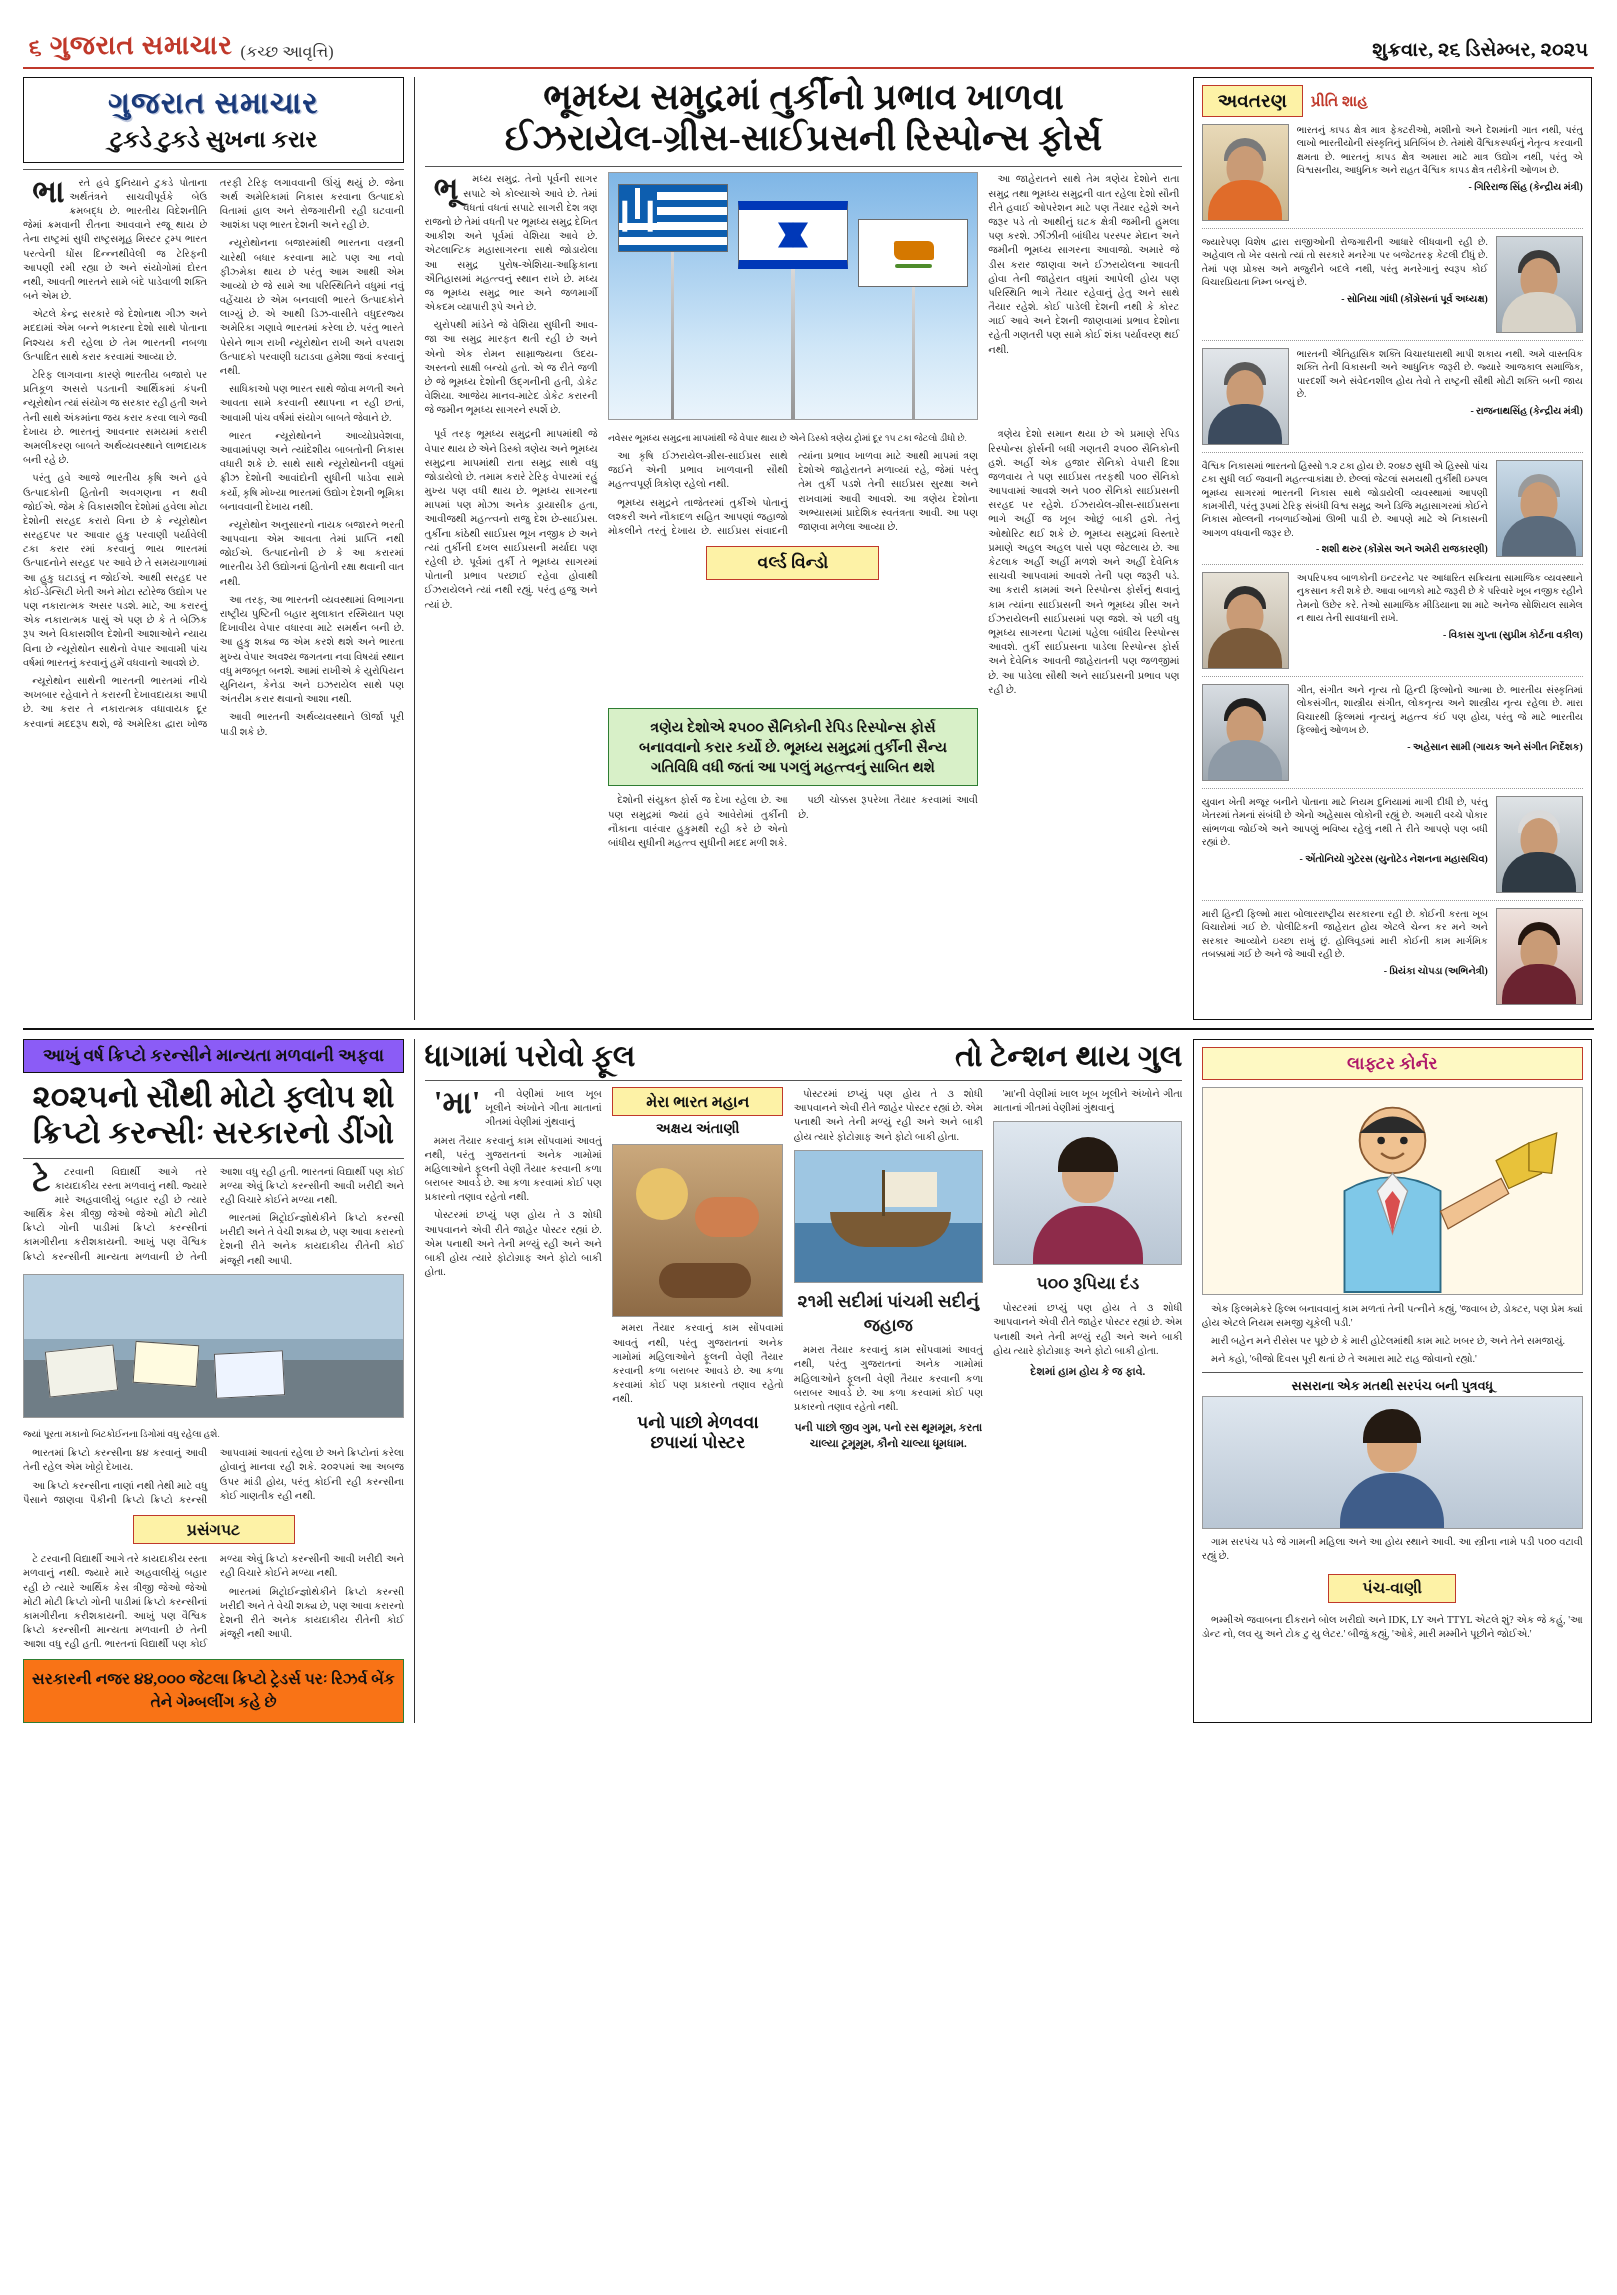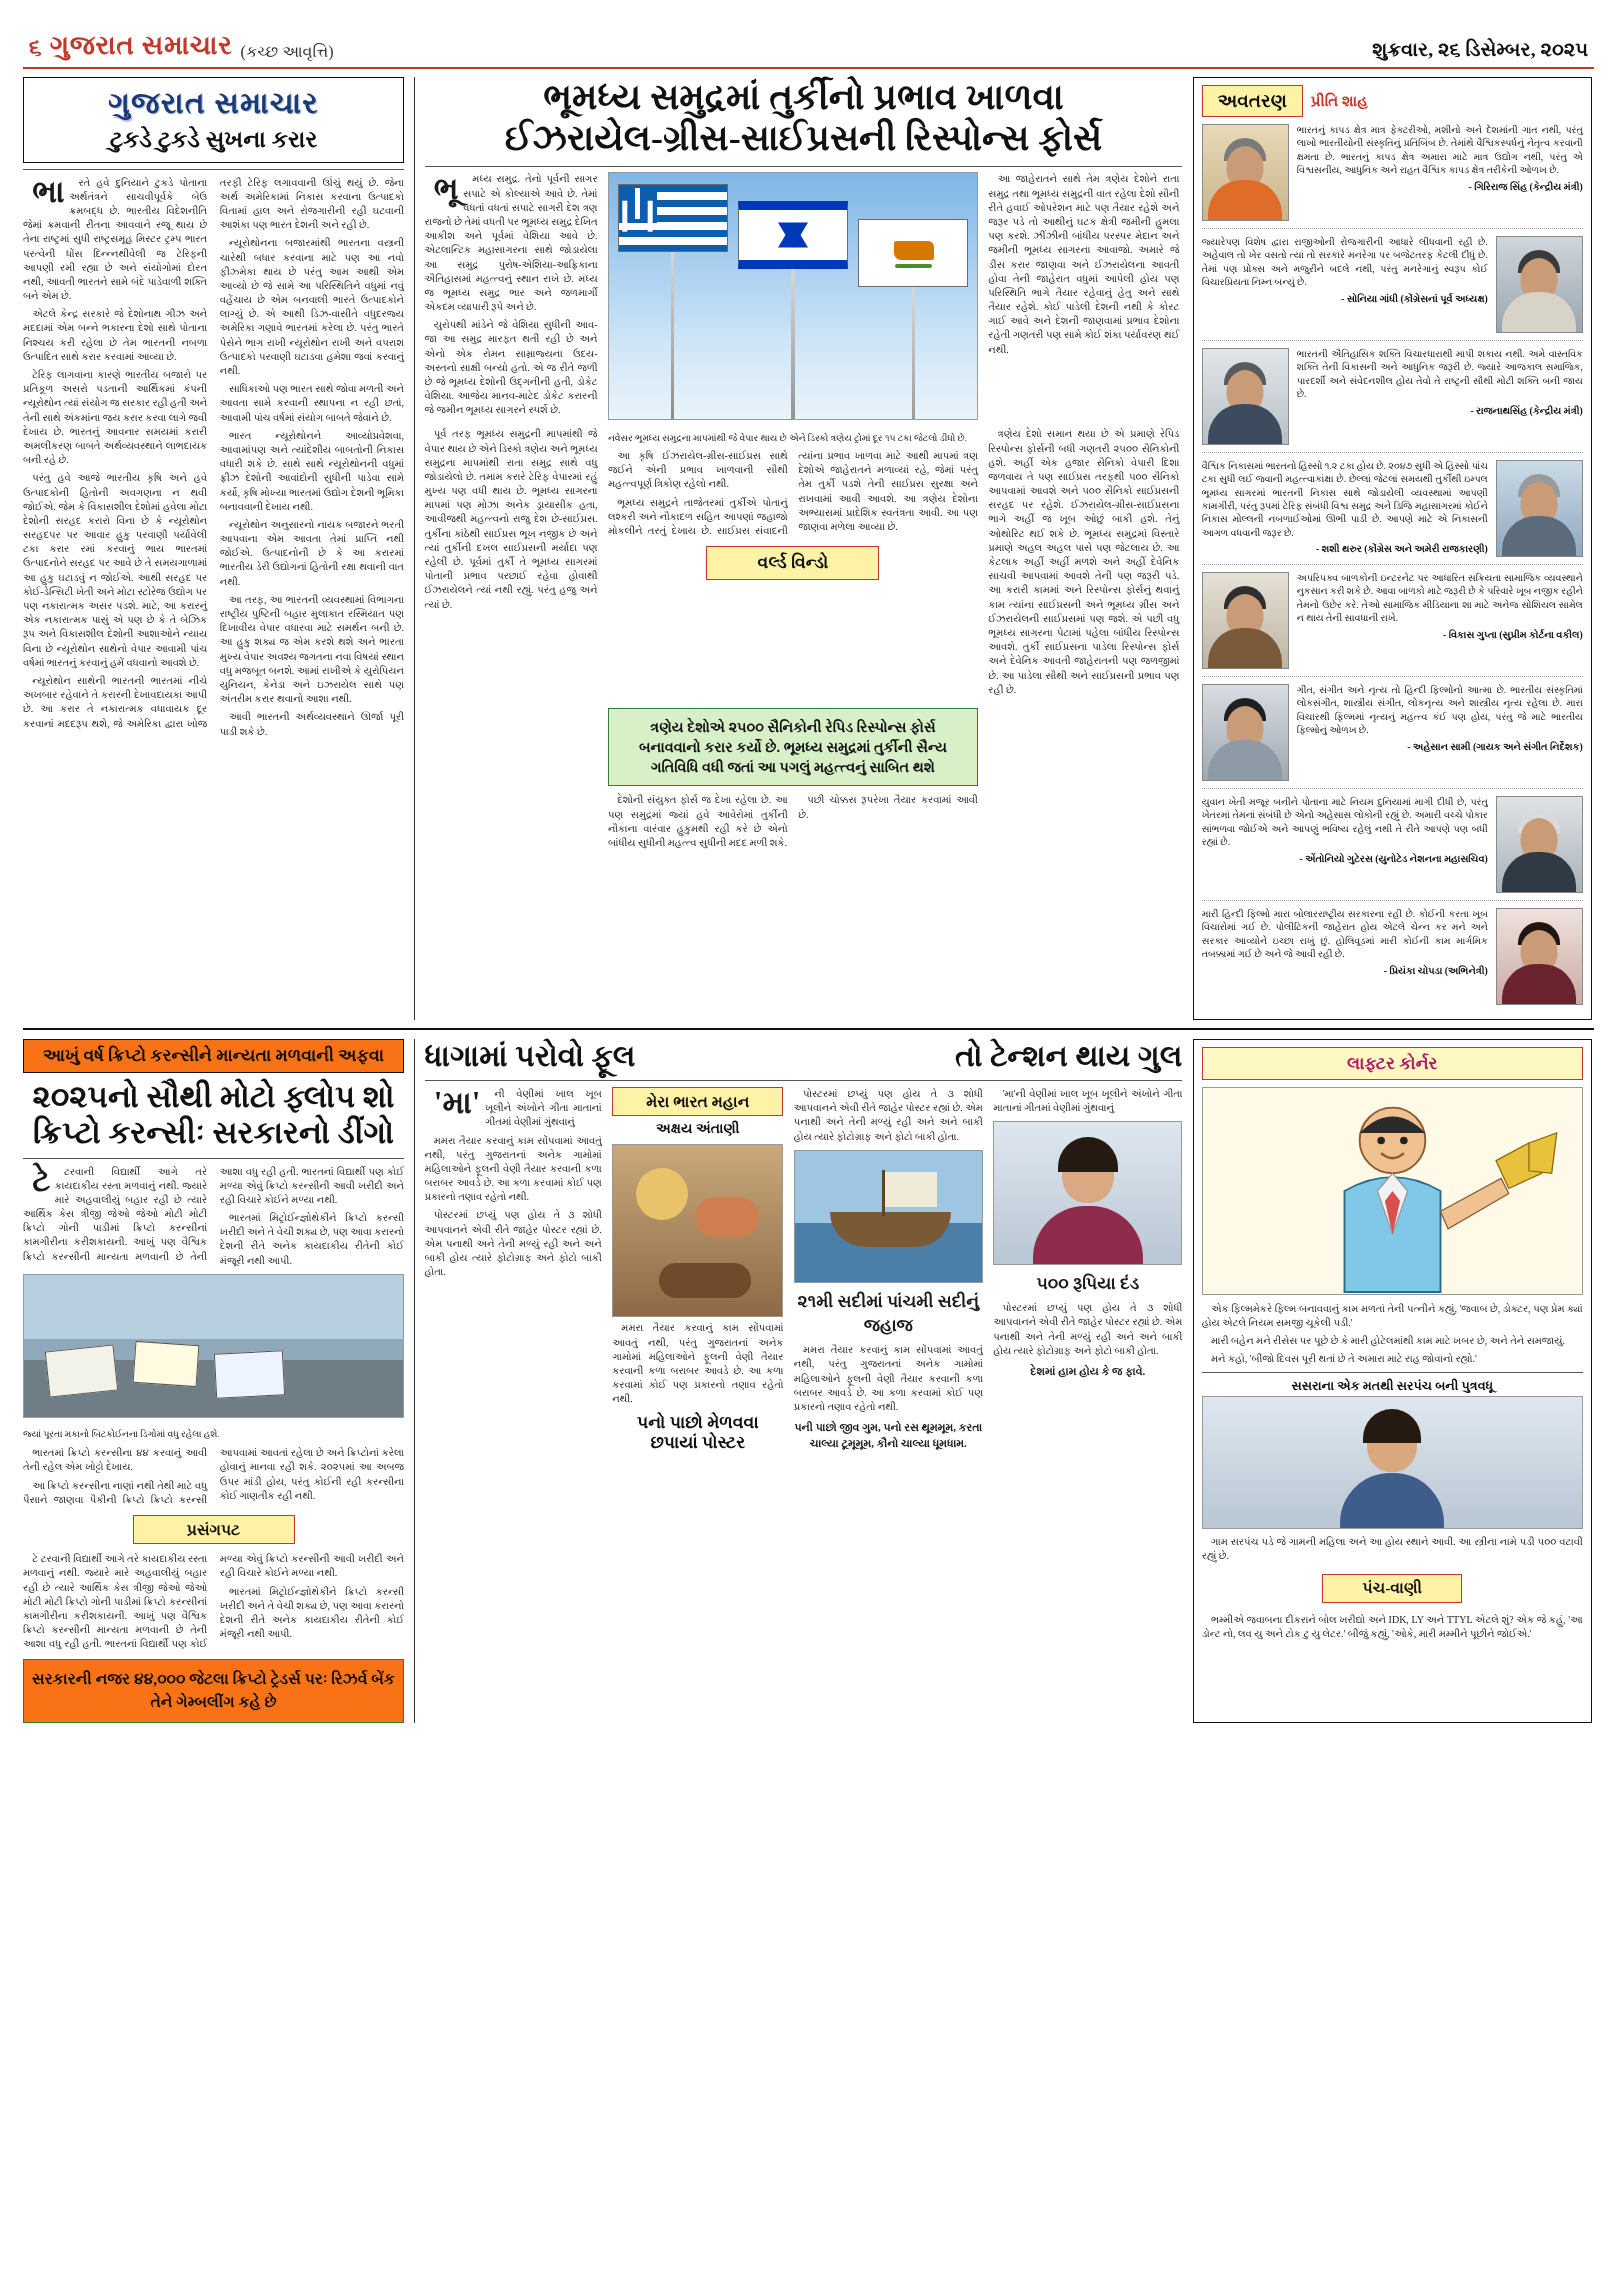--- a/index.html
+++ b/index.html
@@ -100,21 +100,21 @@
                     width:42px; height:23px; border-radius:23px 23px 0 0; background:#2b2b2b; }
   .portrait .body { position:absolute; left:50%; bottom:0; transform:translateX(-50%);
                     width:74px; height:40px; border-radius:34px 34px 0 0; }
 
   
   .bot { display:flex; gap:10.4px; margin-top:9.2px; }
   .botA { width: 381px; }
   .botB { width: 768px; }
   .botC { width: 399px; }
 
-  .ribbon { background:#f97316; border:1.7px solid #111; text-align:center;
+  .ribbon { background:#8b5cf6; border:1.7px solid #111; text-align:center;
             font-size: 17.3px; font-weight:bold; padding: 5.8px 4.6px; }
   .bighead2 { text-align:center; font-size: 31px; font-weight:bold; line-height:1.18; margin-top:5.8px; }
   .greenbar { background:#f97316; border:1.7px solid #2e7d32; text-align:center;
               font-size: 15.6px; font-weight:bold; padding: 8px 5.8px; line-height:1.45; }
   .tag-red { background:#fdf2a6; border:1.7px solid #c0392b; text-align:center;
              font-size: 15.6px; font-weight:bold; padding: 4.6px 5.8px; }
   .tag-pink { background:#fef9c3; border:1.7px solid #c0392b; text-align:center;
               font-size: 17.3px; font-weight:bold; padding: 5.2px 5.8px; color:#b0186a; }
   .centerhead { text-align:center; font-size: 17.3px; font-weight:bold; margin: 7px 0 4.6px; }
 
@@ -478,21 +478,21 @@
       <div class="mini-label">સસરાના એક મતથી સરપંચ બની પુત્રવધૂ</div>
       <div class="photo photo-lady" style="height:133px;">
         <div style="position:absolute; left:50%; top:19.6px; transform:translateX(-50%); width:50px; height:55px; border-radius:50% 50% 46% 46%; background:#d9a87e;"></div>
         <div style="position:absolute; left:50%; top:11.6px; transform:translateX(-50%); width:58px; height:34px; border-radius:29px 29px 0 0; background:#241a12;"></div>
         <div style="position:absolute; left:50%; bottom:0; transform:translateX(-50%); width:104px; height:55px; border-radius:50px 50px 0 0; background:#3f5d8a;"></div>
       </div>
       <div class="bodytext" style="margin-top:5.8px;">
         <p>ગામ સરપંચ પડે જે ગામની મહિલા અને આ હોય સ્થાને આવી. આ સ્ત્રીના નામે પડી ૫૦૦ વટાવી રહ્યું છે.</p>
       </div>
 
-      <div class="tag-red" style="width:140px; margin:10px auto;">પંચ-વાણી</div>
+      <div class="tag-red" style="width:128px; margin:10px auto;">પંચ-વાણી</div>
 
       <div class="bodytext">
         <p>ભમ્મીએ જવાબના દીકરાને બોલ ખરીદ્યો અને IDK, LY અને TTYL એટલે શું? એક જે કહું, 'આ ડોન્ટ નો, લવ યુ અને ટોક ટુ યુ લેટર.' બીજું કહ્યું, 'ઓકે, મારી મમ્મીને પૂછીને જોઈએ.'</p>
       </div>
     </div>
   </div>
 </div>
 
 
 </body></html>

